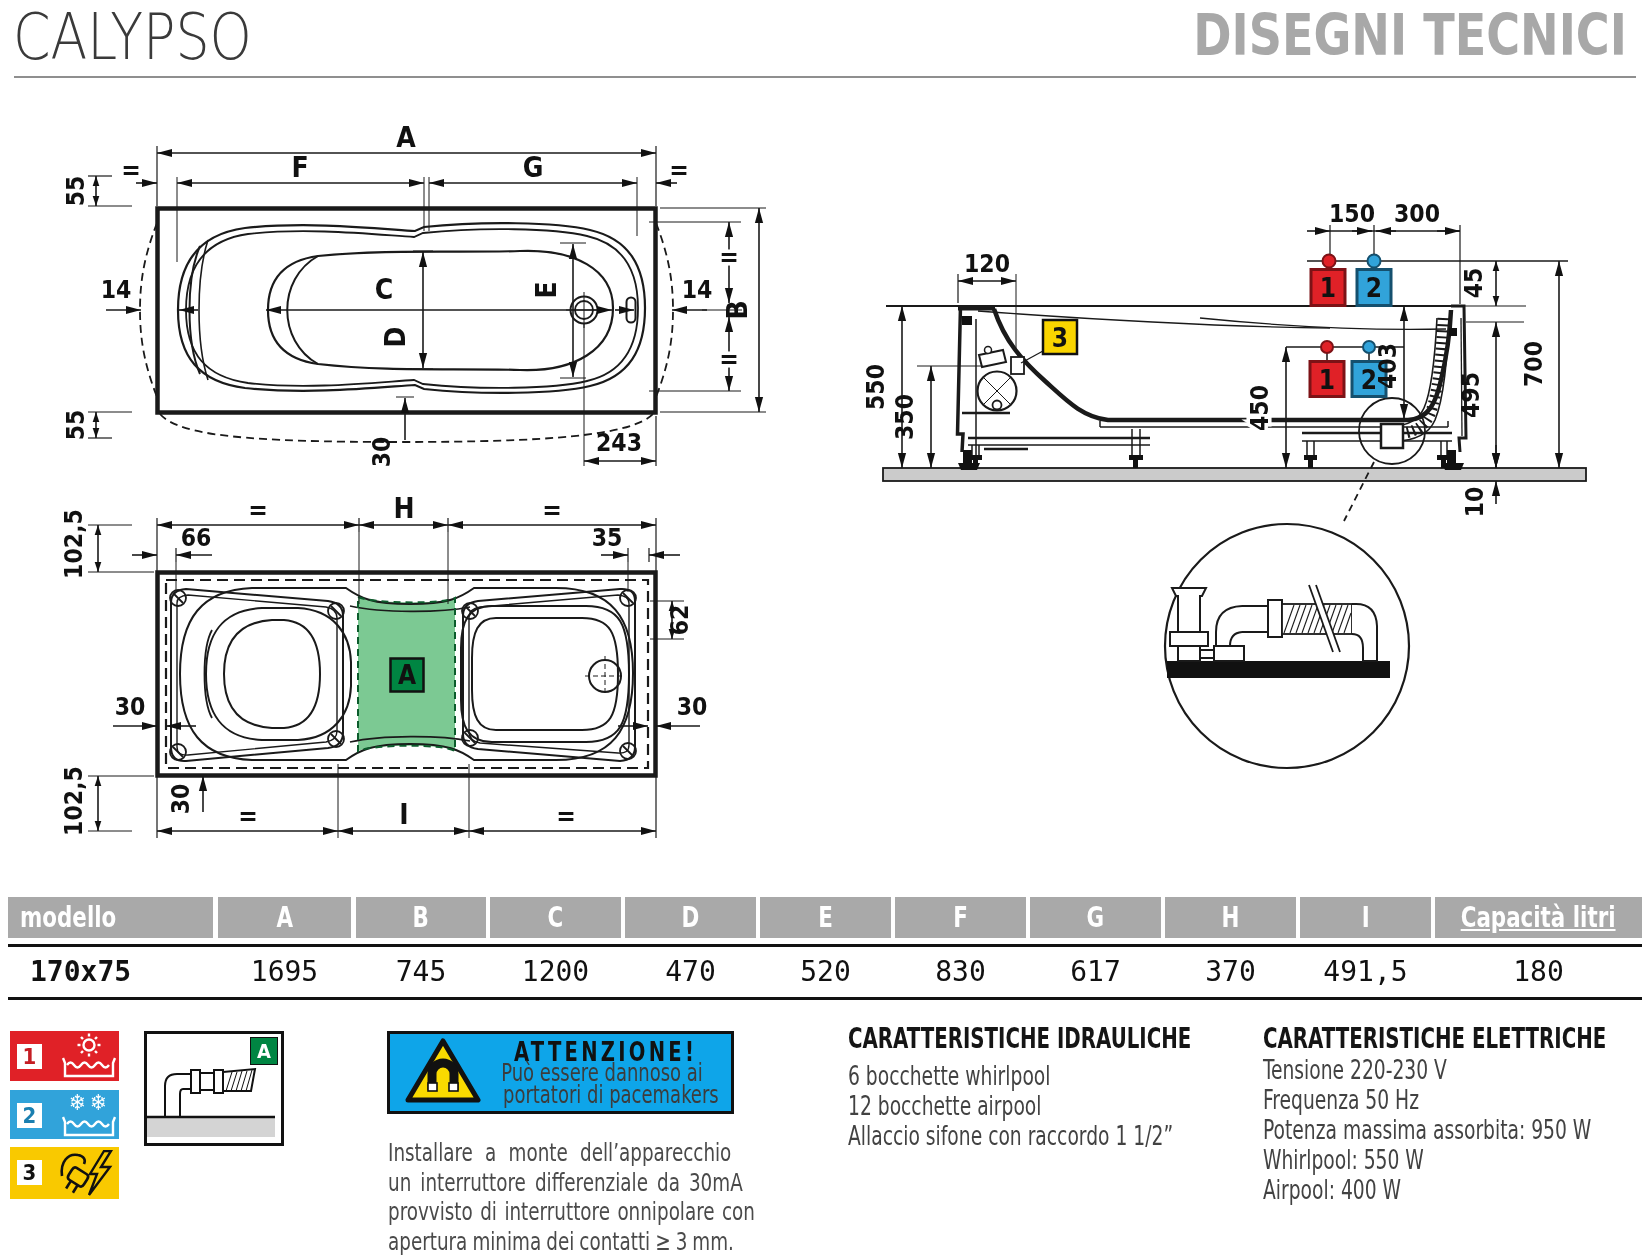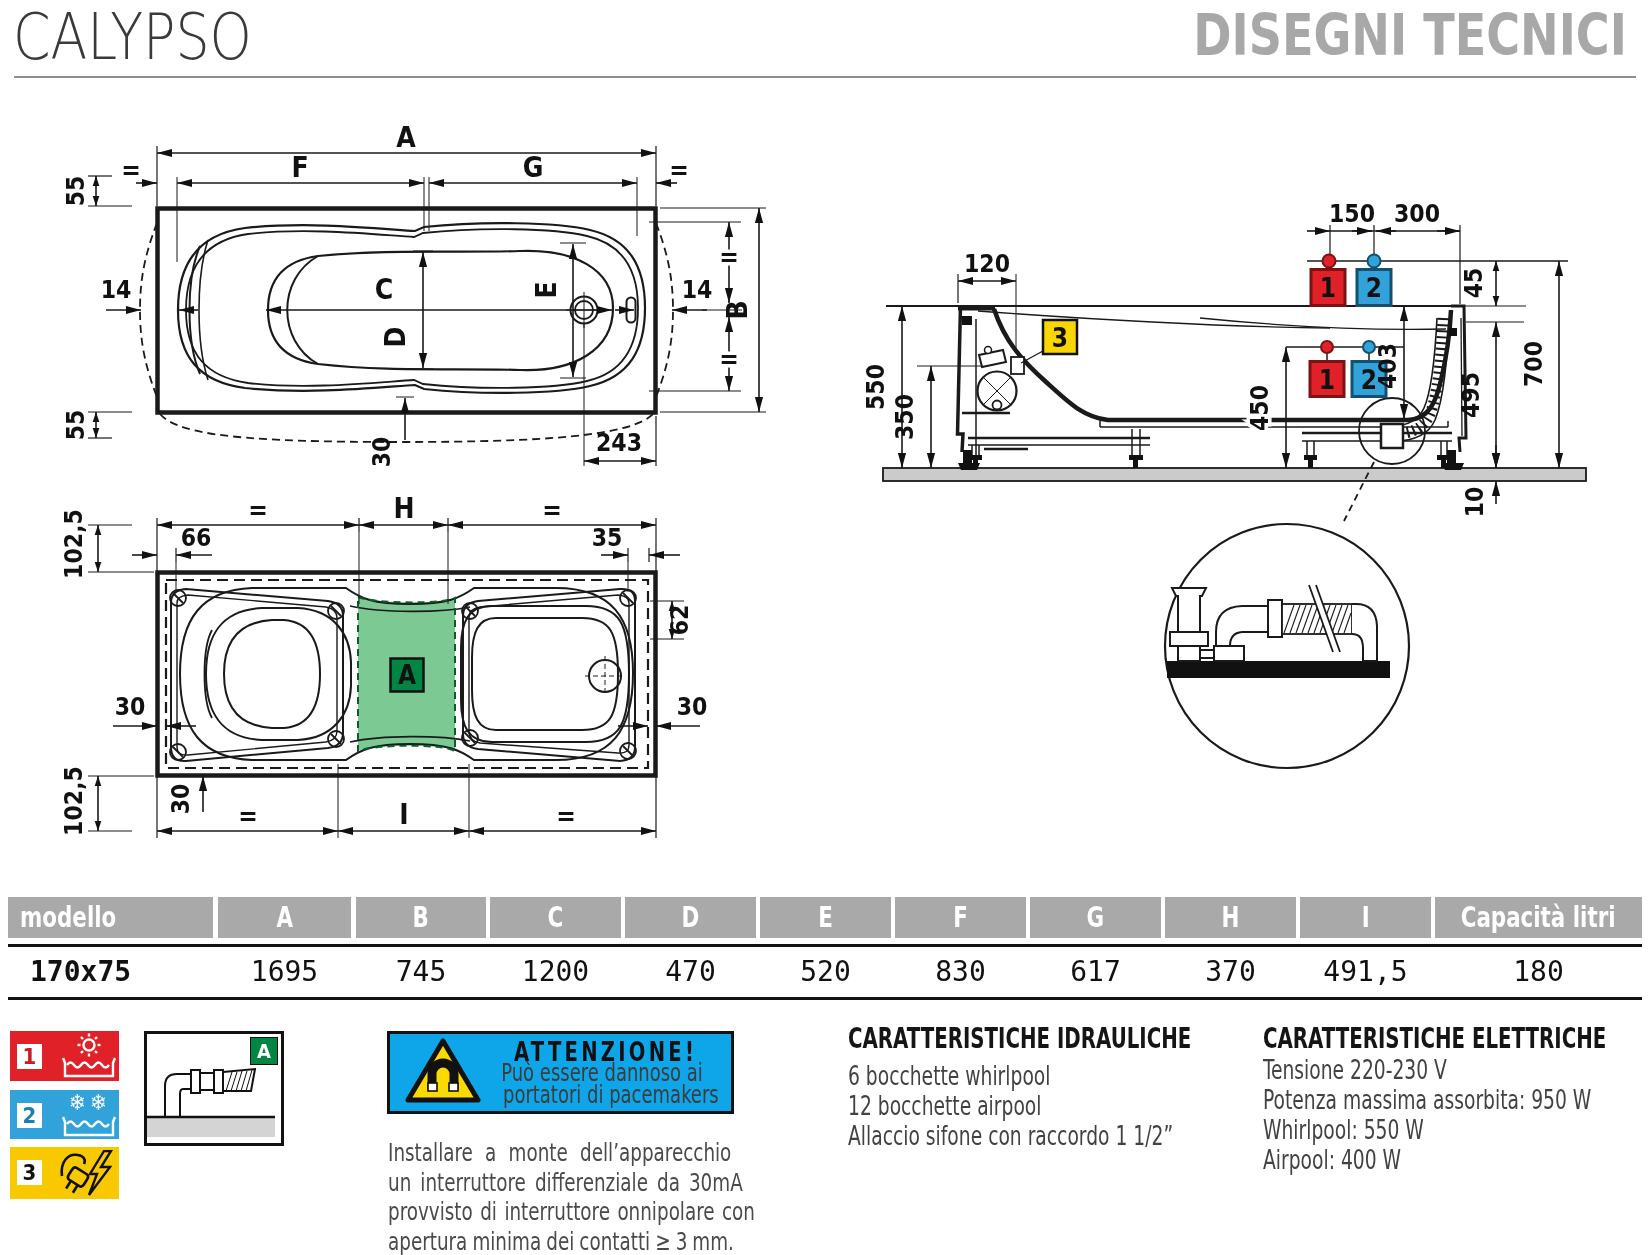--- a/index.html
+++ b/index.html
@@ -533,21 +533,21 @@
       </div>
     <div id="th-7" class="thcell" style="left:1030px;width:131px;">
         <span class="cxc">G</span>
       </div>
     <div id="th-8" class="thcell" style="left:1165px;width:131px;">
         <span class="cxc">H</span>
       </div>
     <div id="th-9" class="thcell" style="left:1300px;width:131px;">
         <span class="cxc">I</span>
       </div>
-    <div id="th-10" class="thcell" style="left:1435px;width:207px;">
+    <div id="th-10" class="thcell" style="left:1435px;width:207px;text-decoration:underline;">
         <span class="cxc">Capacità litri</span>
       </div>
     <div class="abs" id="tline1" style="top:47px;"></div>
     <div class="abs" style="left:0;top:50px;width:1650px;height:48px;">
       <div class="tdcell" style="left:8px;width:205px;justify-content:flex-start;padding-left:22px;box-sizing:border-box;font-weight:bold;">
           <span>170x75</span>
         </div>
       <div class="tdcell" style="left:218px;width:133px;">
           <span>1695</span>
         </div>
@@ -681,18 +681,19 @@
 
   <div class="abs" id="hydra">
     <div class="colhead"><span class="cx">CARATTERISTICHE IDRAULICHE</span></div>
     <div class="colitem" style="margin-top:7px;"><span class="cx">6 bocchette whirlpool</span></div>
     <div class="colitem"><span class="cx">12 bocchette airpool</span></div>
     <div class="colitem"><span class="cx">Allaccio sifone con raccordo 1 1/2”</span></div>
   </div>
   <div class="abs" id="elec">
     <div class="colhead"><span class="cx">CARATTERISTICHE ELETTRICHE</span></div>
     <div class="colitem" style="margin-top:1px;"><span class="cx">Tensione 220-230 V</span></div>
+    <div class="colitem"><span class="cx">Frequenza 50 Hz</span></div>
     <div class="colitem"><span class="cx">Potenza massima assorbita: 950 W</span></div>
     <div class="colitem"><span class="cx">Whirlpool: 550 W</span></div>
     <div class="colitem"><span class="cx">Airpool: 400 W</span></div>
   </div>
 
 </div>
 
 </body></html>

